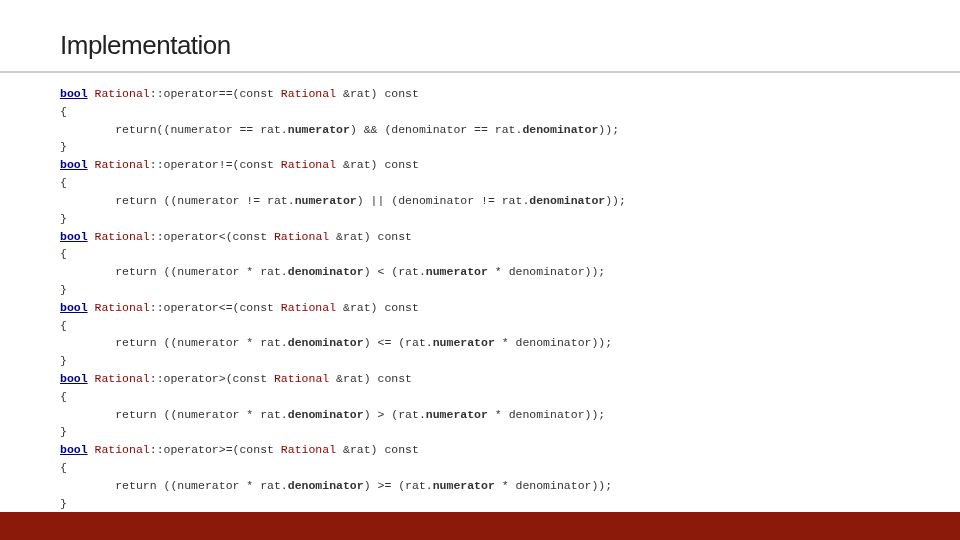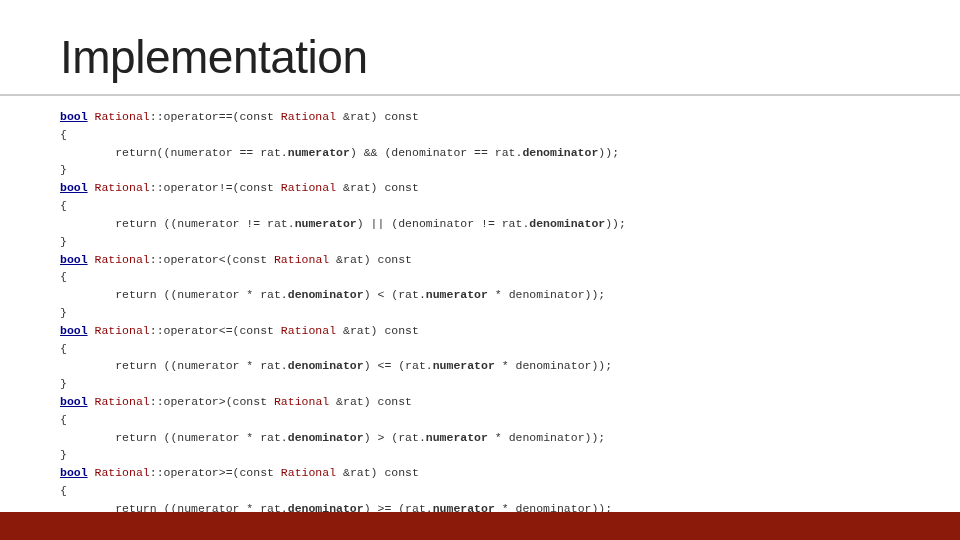--- a/index.html
+++ b/index.html
@@ -25,21 +25,21 @@
       position: relative;
     }
 
     .title-area {
       padding: 30px 60px 10px 60px;
       border-bottom: 2px solid #cccccc;
       margin-bottom: 8px;
     }
 
     .title {
-      font-size: 46px;
+      font-size: 26px;
       font-weight: 300;
       color: #222222;
       letter-spacing: -0.5px;
     }
 
     .code-area {
       padding: 4px 60px 0 60px;
       flex: 1;
       overflow: hidden;
     }

